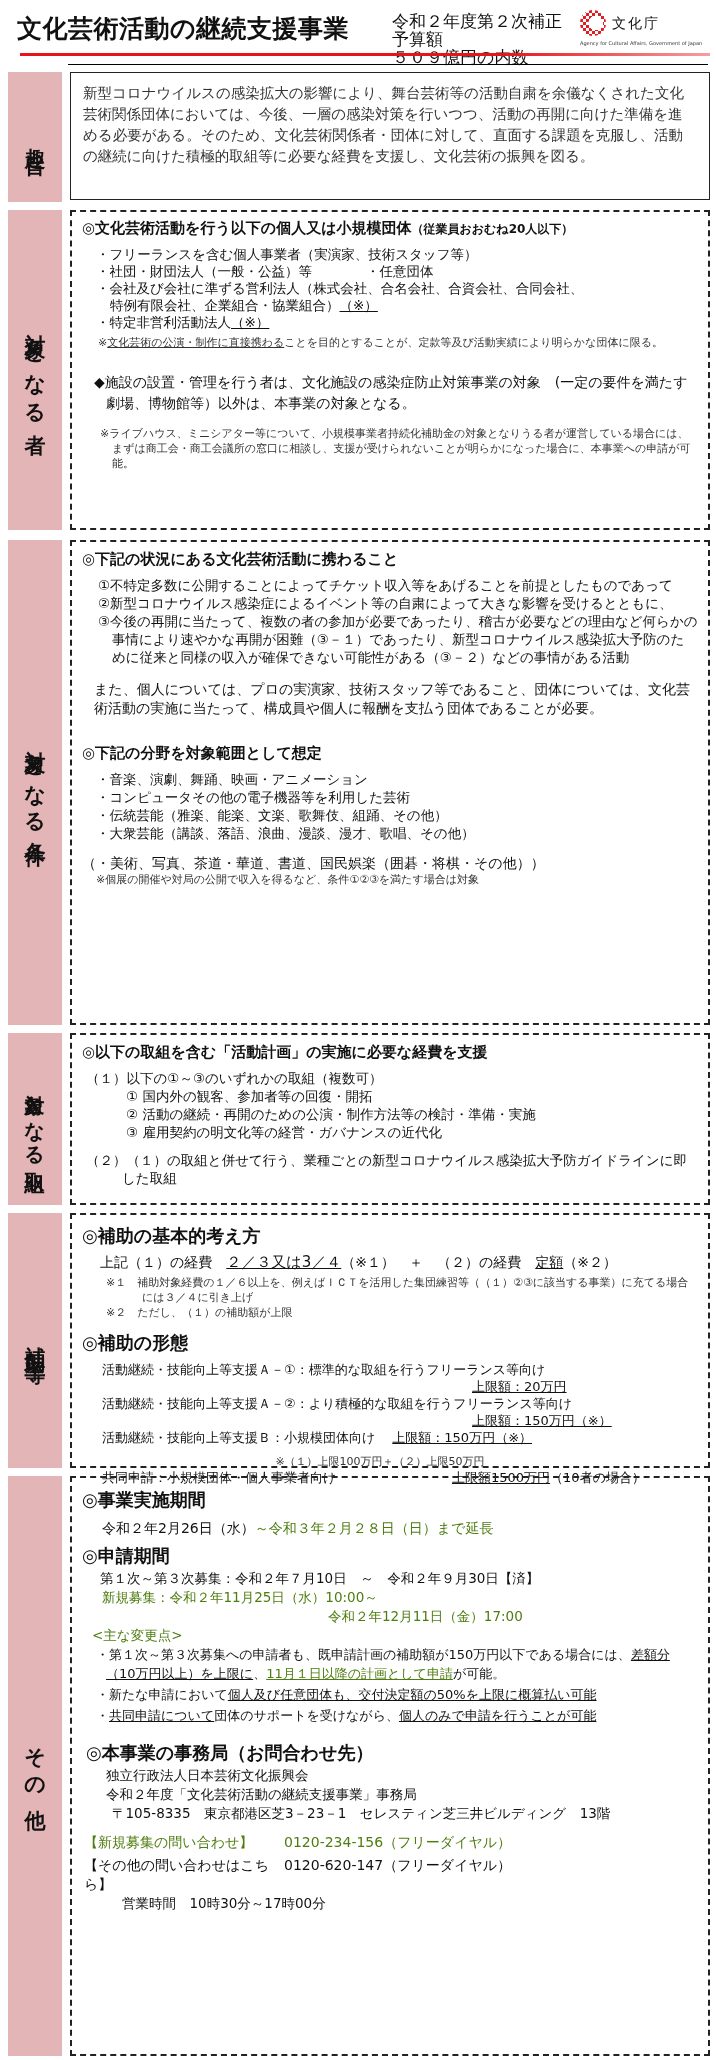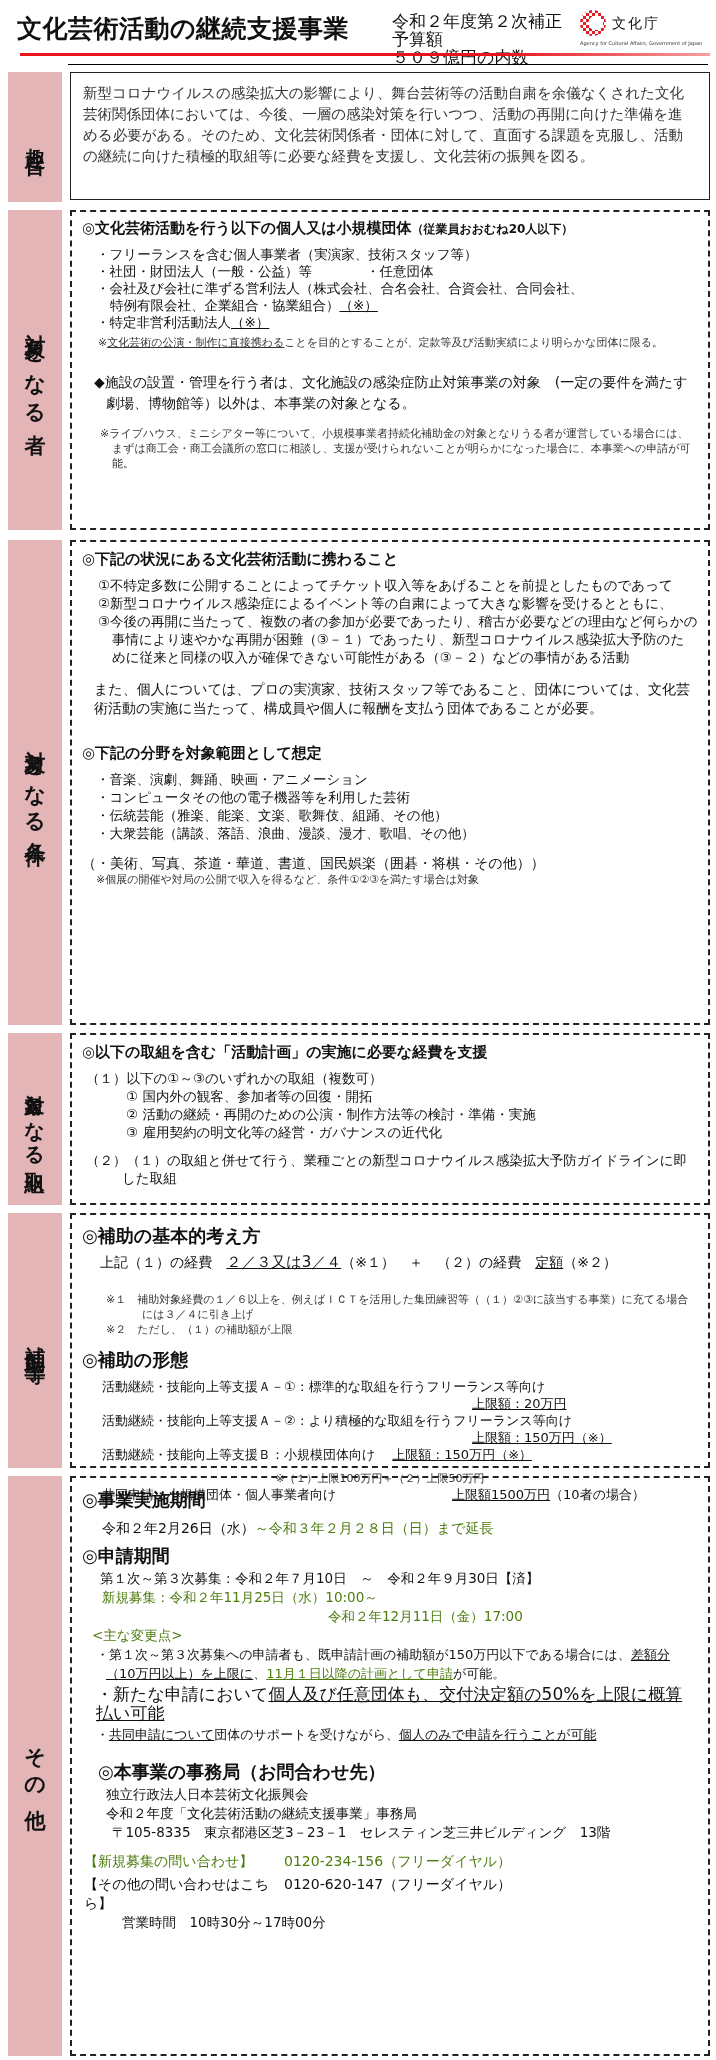--- a/index.html
+++ b/index.html
@@ -107,21 +107,21 @@
   </div>
   <div style="height:10px"></div>
   <div style="padding-left:40px;text-indent:-36px">（２）（１）の取組と併せて行う、業種ごとの新型コロナウイルス感染拡大予防ガイドラインに即した取組</div>
 </div>
 
 <div class="lbl" style="top:1213px;height:255px">
     <span style="writing-mode:vertical-rl;letter-spacing:6px">補助率等</span>
   </div>
 <div class="box" style="top:1213px;height:255px;font-size:13px;line-height:17px">
   <div class="h2">◎補助の基本的考え方</div>
-  <div style="padding-left:18px;font-size:14px;margin-bottom:21px"><span>上記（１）の経費</span>　<span class="b u" style="font-size:15px">２／３又は3／４</span><span>（※１）　＋　（２）の経費</span>　<span class="b u">定額</span><span>（※２）</span></div>
+  <div style="padding-left:18px;font-size:14px;margin-bottom:4px"><span>上記（１）の経費</span>　<span class="b u" style="font-size:15px">２／３又は3／４</span><span>（※１）　＋　（２）の経費</span>　<span class="b u">定額</span><span>（※２）</span></div>
   <div class="small" style="padding-left:60px;text-indent:-36px">※１　補助対象経費の１／６以上を、例えばＩＣＴを活用した集団練習等（（１）②③に該当する事業）に充てる場合には３／４に引き上げ</div>
   <div class="small" style="padding-left:24px">※２　ただし、（１）の補助額が上限</div>
   <div class="h2" style="margin-top:14px">◎補助の形態</div>
   <div style="padding-left:20px">
       <div>活動継続・技能向上等支援Ａ－①：標準的な取組を行うフリーランス等向け</div>
       <div class="b u" style="padding-left:370px">上限額：20万円</div>
     </div>
   <div style="padding-left:20px">
       <div>活動継続・技能向上等支援Ａ－②：より積極的な取組を行うフリーランス等向け</div>
       <div class="b u" style="padding-left:370px">上限額：150万円（※）</div>
@@ -140,23 +140,23 @@
   </div>
 <div class="box" style="top:1476px;height:580px;font-size:13.5px;line-height:19px">
   <div class="h2">◎事業実施期間</div>
   <div style="padding-left:20px;font-size:14px"><span>令和２年2月26日（水）</span><span class="red b">～令和３年２月２８日（日）まで延長</span></div>
   <div class="h2" style="margin:8px 0 4px 0">◎申請期間</div>
   <div style="padding-left:18px">第１次～第３次募集：令和２年７月10日　～　令和２年９月30日【済】</div>
   <div class="red b" style="padding-left:20px">新規募集：令和２年11月25日（水）10:00～</div>
   <div class="red b" style="padding-left:246px">令和２年12月11日（金）17:00</div>
   <div class="red b" style="padding-left:10px">&lt;主な変更点&gt;</div>
   <div style="padding-left:24px;text-indent:-10px;font-size:13px"><span>・第１次～第３次募集への申請者も、既申請計画の補助額が150万円以下である場合には、</span><span class="b u">差額分（10万円以上）を上限に</span><span>、</span><span class="red b u">11月１日以降の計画として申請</span><span>が可能。</span></div>
-  <div style="padding-left:14px;font-size:17px;margin-top:2px"><span>・新たな申請において</span><span class="b u">個人及び任意団体も、交付決定額の50%を上限に概算払い可能</span></div>
+  <div style="padding-left:14px;font-size:13px;margin-top:2px"><span>・新たな申請において</span><span class="b u">個人及び任意団体も、交付決定額の50%を上限に概算払い可能</span></div>
   <div style="padding-left:14px;font-size:13px;margin-top:2px"><span>・</span><span class="b u">共同申請について</span><span>団体のサポートを受けながら、</span><span class="b u">個人のみで申請を行うことが可能</span></div>
-  <div class="h2" style="margin:18px 0 4px 16px">◎本事業の事務局（お問合わせ先）</div>
+  <div class="h2" style="margin:18px 0 4px 4px">◎本事業の事務局（お問合わせ先）</div>
   <div style="padding-left:24px">独立行政法人日本芸術文化振興会</div>
   <div style="padding-left:24px">令和２年度「文化芸術活動の継続支援事業」事務局</div>
   <div style="padding-left:30px">〒105-8335　東京都港区芝3－23－1　セレスティン芝三井ビルディング　13階</div>
   <div style="height:10px"></div>
   <div class="red b" style="font-size:14px;padding-left:2px;display:flex">
       <span style="width:200px">【新規募集の問い合わせ】</span>
       <span>0120-234-156（フリーダイヤル）</span>
     </div>
   <div class="b" style="font-size:14px;padding-left:2px;display:flex;margin-top:4px">
       <span style="width:200px">【その他の問い合わせはこちら】</span>

